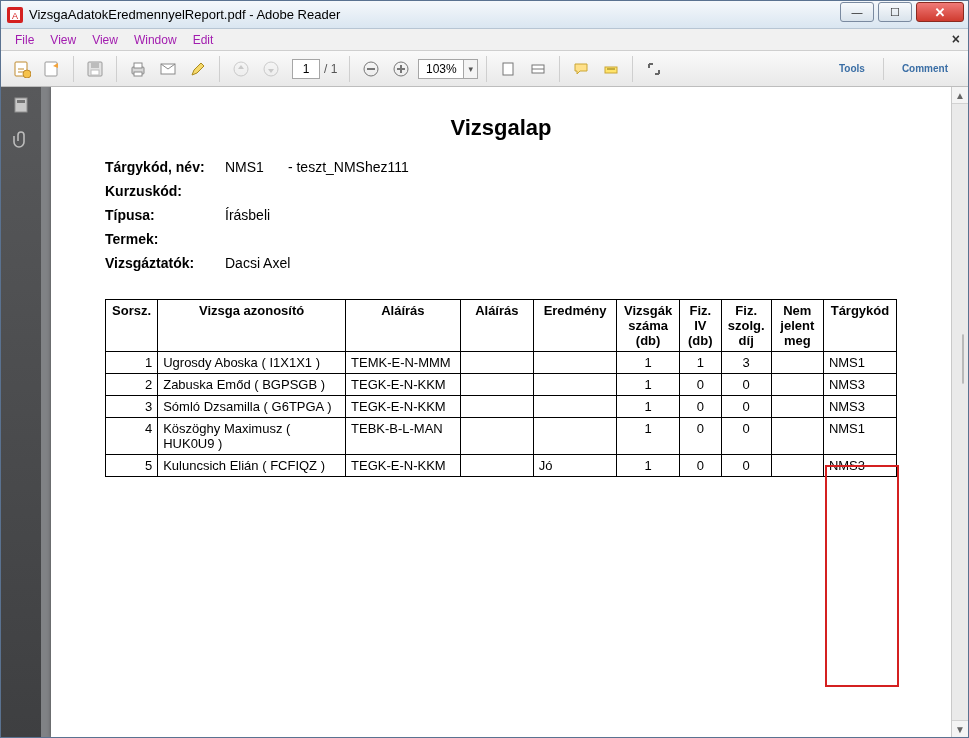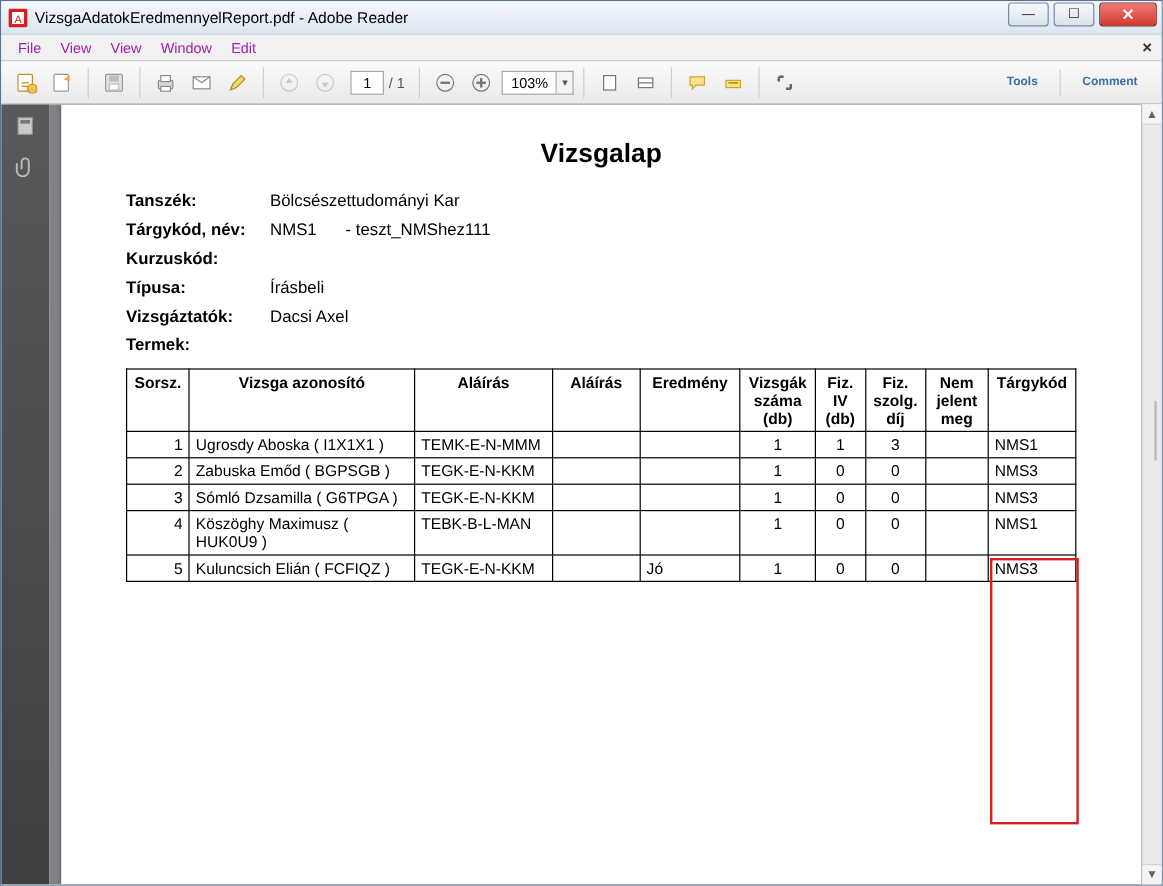--- a/index.html
+++ b/index.html
@@ -43,21 +43,21 @@
   .scrollbar .track{flex:1;position:relative}
   .scrollbar .thumb{position:absolute;top:230px;left:2px;right:2px;height:50px;background:linear-gradient(#e6e6e6,#cfcfcf);border:1px solid #b9b9b9;border-radius:2px}
   .scrollbar .arrow.bot{border-top:1px solid #d2d2d2;border-bottom:none}
   
   .doc { font-family: Arial, Helvetica, sans-serif; color:#000; padding:8px 54px 0 54px;}
   .doc h1{ text-align:center; font-size:22px; margin:10px 0 18px 0; font-weight:bold}
   .meta-row{display:flex; margin:8px 0; font-size:14px;}
   .meta-row .label{font-weight:bold; width:120px;}
   .meta-row .val{flex:1}
   .meta-row .val2{margin-left:24px}
-  table.exam { border-collapse:collapse; width:100%; margin-top:12px; font-size:13px;}
+  table.exam { border-collapse:collapse; width:100%; margin-top:28px; font-size:13px;}
   table.exam th, table.exam td { border:1px solid #000; padding:3px 5px; vertical-align:top;}
   table.exam th{ font-weight:bold; text-align:center;}
   table.exam td.num{text-align:right}
   table.exam td.center{text-align:center}
   .highlight-box{position:absolute; border:2px solid #d42020; pointer-events:none;}
   
   svg { display:block; }
 </style>
 </head>
 <body>
@@ -221,41 +221,37 @@
           </svg>
       </div>
     </div>
 
     <div class="viewer">
       <div class="viewer-inner">
         <div class="doc">
           <h1>Vizsgalap</h1>
 
           <div class="meta-row">
-              <div class="label">Tanszék:</div>
-              <div class="val">Bölcsészettudományi Kar</div>
-            </div>
-          <div class="meta-row">
               <div class="label">Tárgykód, név:</div>
               <div class="val"><span>NMS1</span><span class="val2">- teszt_NMShez111</span></div>
             </div>
           <div class="meta-row">
               <div class="label">Kurzuskód:</div>
             </div>
           <div class="meta-row">
               <div class="label">Típusa:</div>
               <div class="val">Írásbeli</div>
             </div>
           <div class="meta-row">
+              <div class="label">Termek:</div>
+              <div class="val"></div>
+            </div>
+          <div class="meta-row">
               <div class="label">Vizsgáztatók:</div>
               <div class="val">Dacsi Axel</div>
-            </div>
-          <div class="meta-row">
-              <div class="label">Termek:</div>
-              <div class="val"></div>
             </div>
 
           <table class="exam" id="exam-table">
             <colgroup>
               <col style="width:42px">
                 <col style="width:180px">
                 <col style="width:110px">
                 <col style="width:70px">
                 <col style="width:80px">
                 <col style="width:60px">

